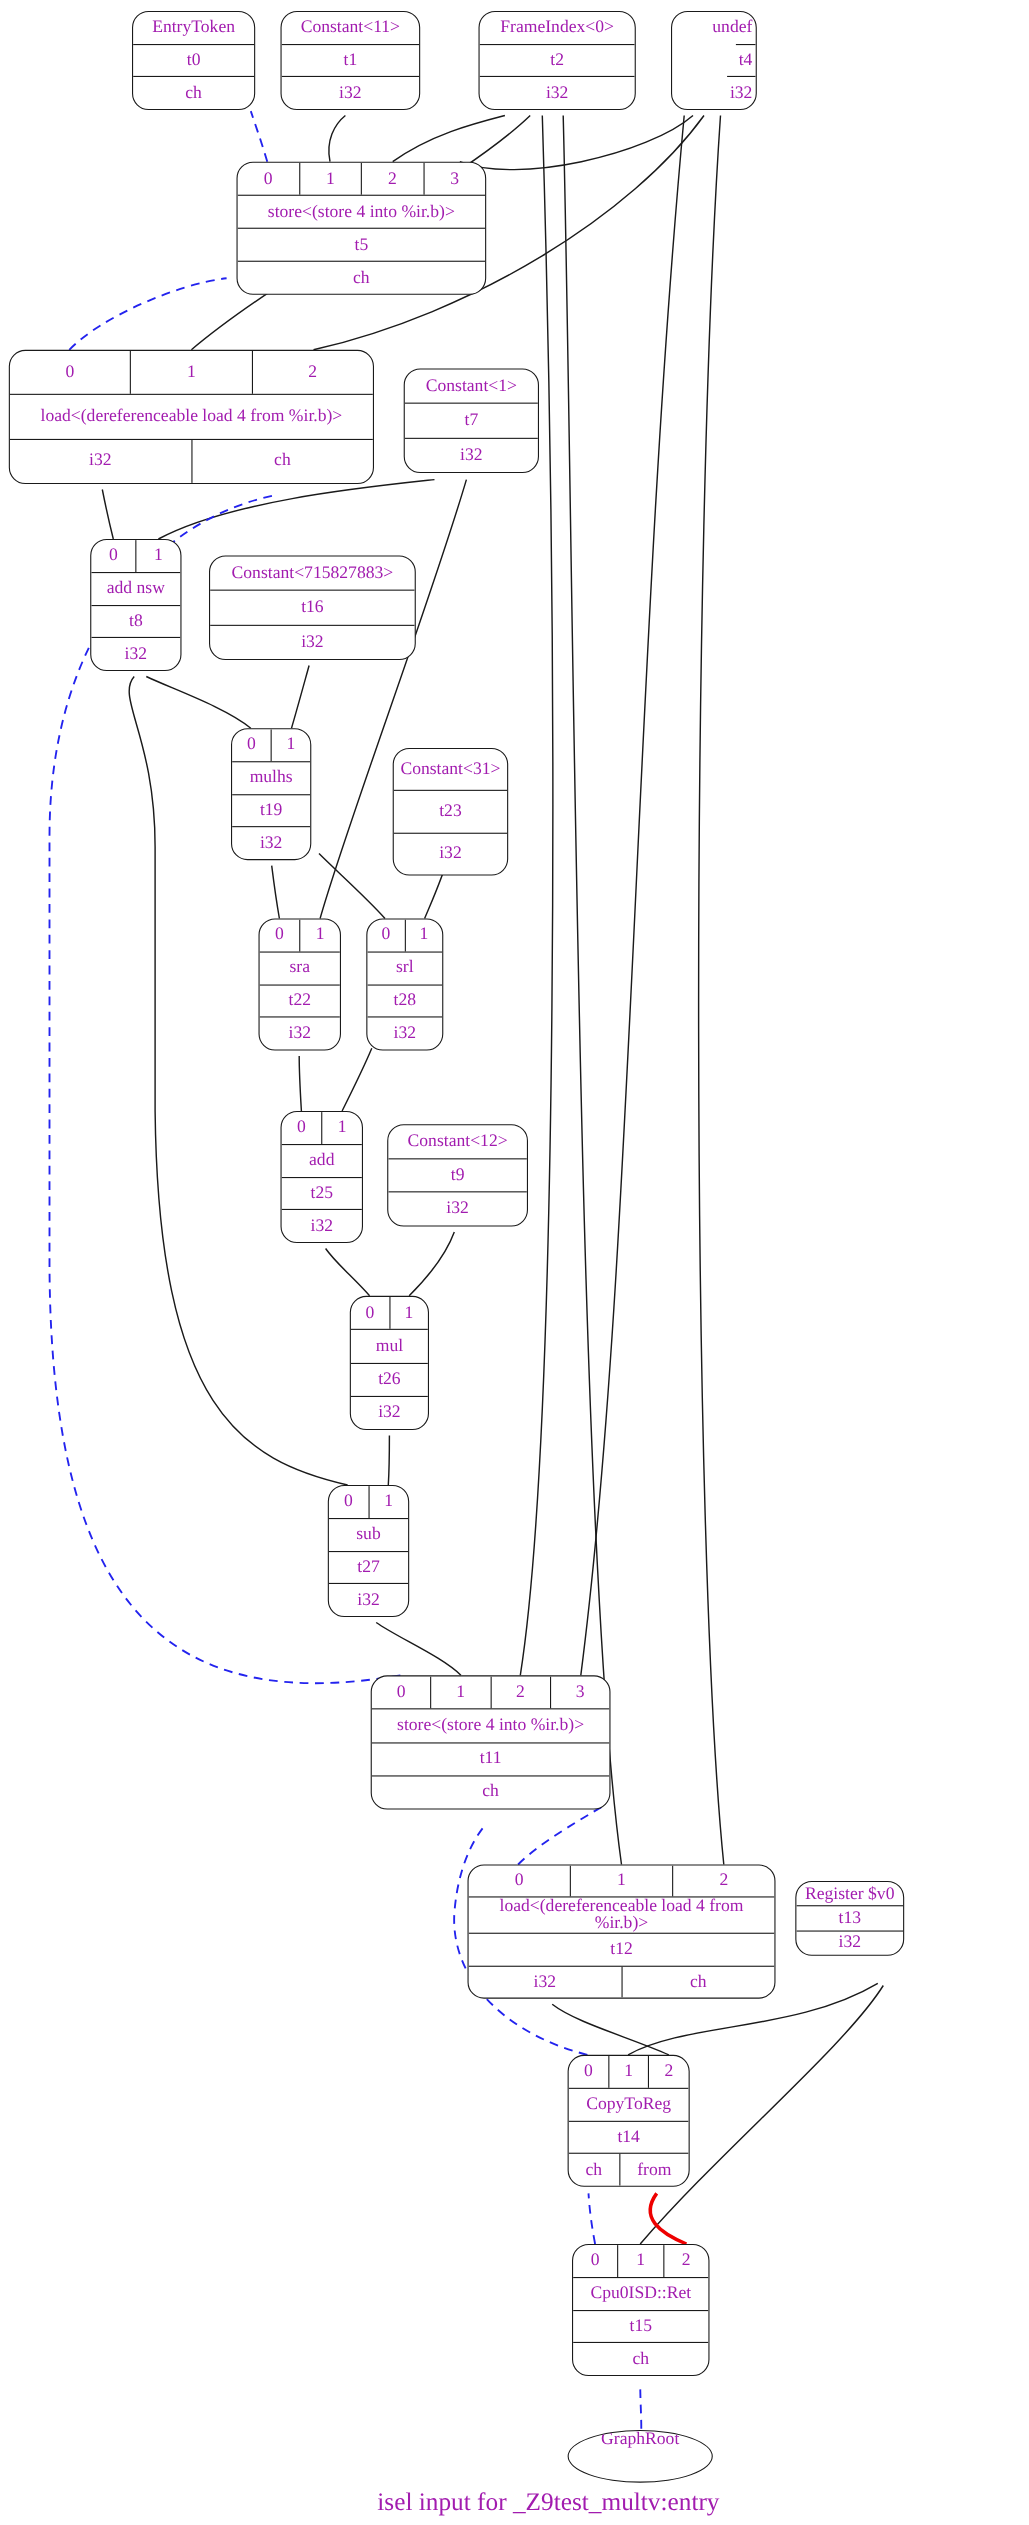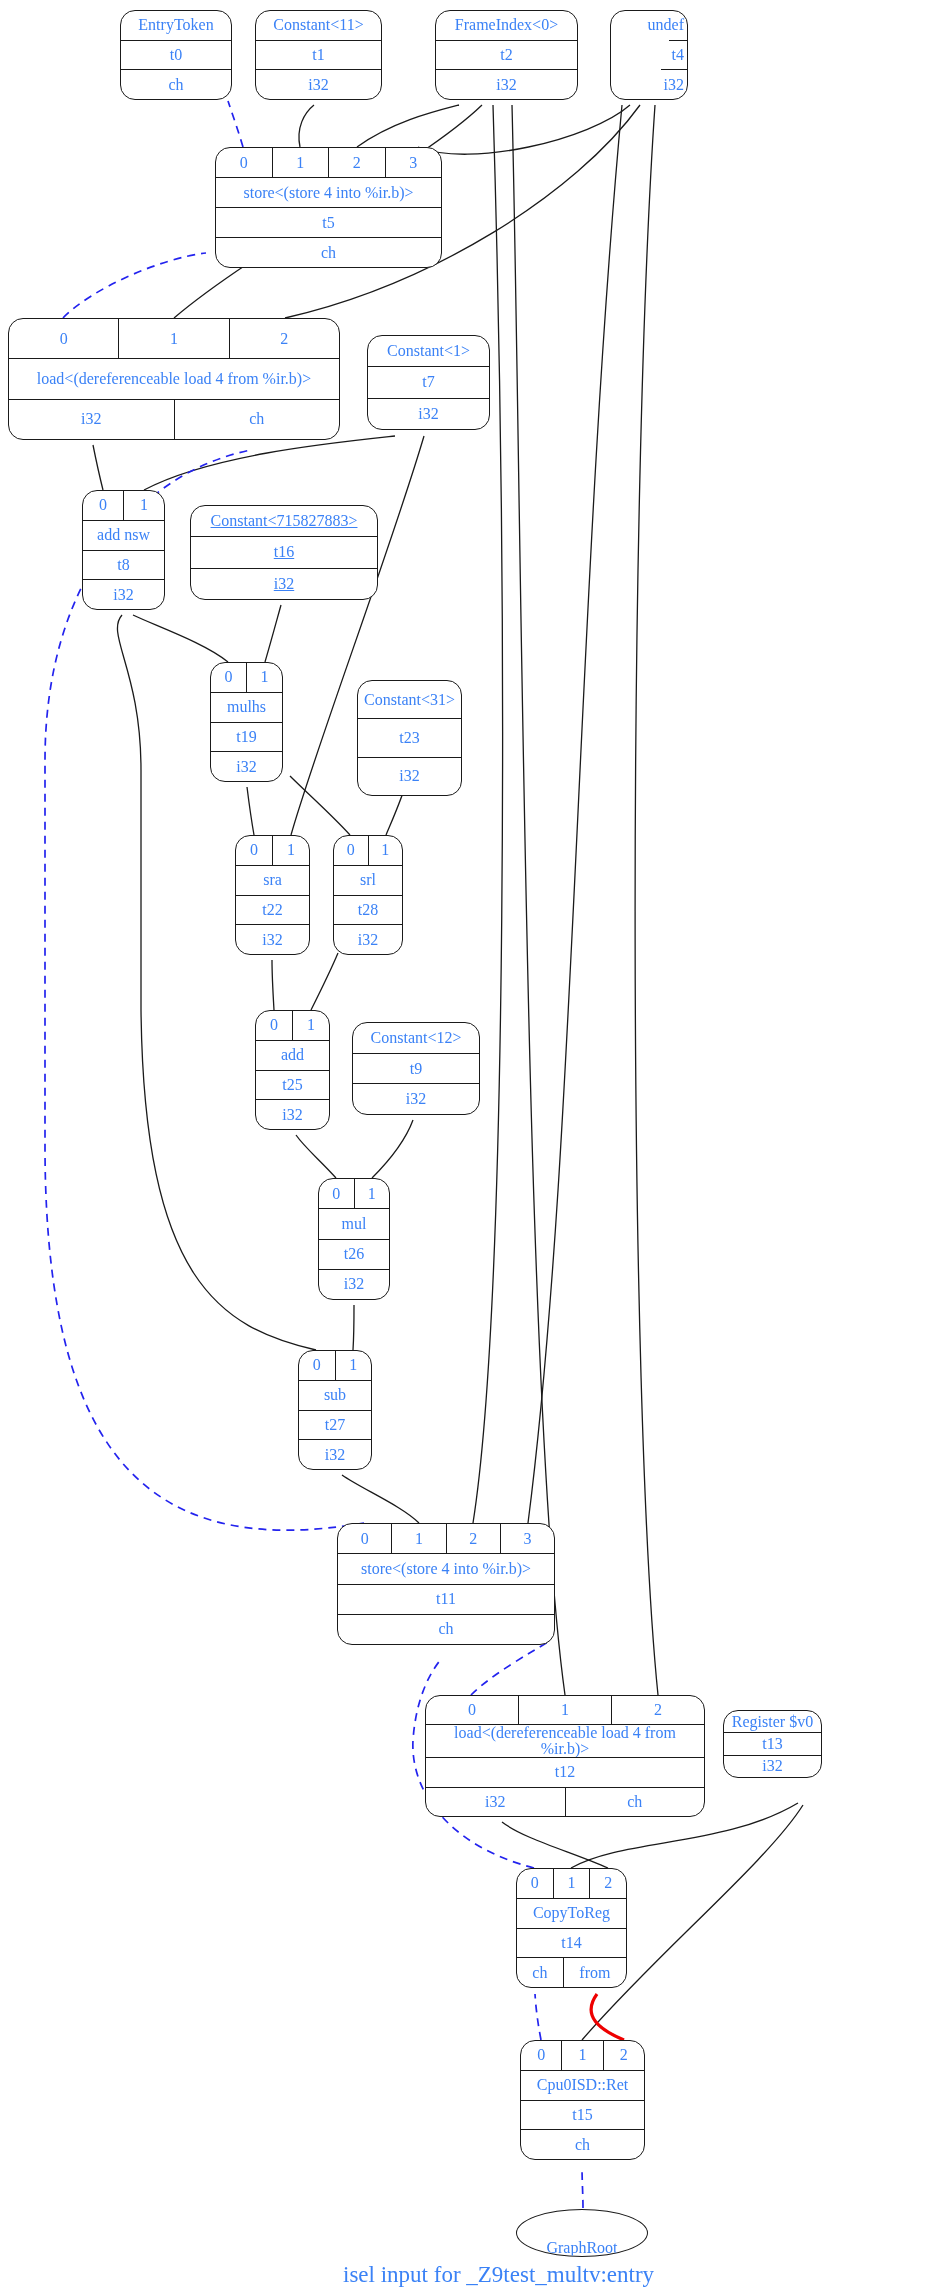--- a/index.html
+++ b/index.html
@@ -1,21 +1,21 @@
 <!DOCTYPE html>
 <html><head>
 <meta charset="utf-8">
 <style>
   html,body{margin:0;padding:0;background:#ffffff;}
   .canvas{
     position:relative;
     width:935px;height:2295px;
     background:#ffffff;
     font-family:"Liberation Serif","DejaVu Serif",serif;
-    color:#3b82f6;
+    color:#a21caf;
     overflow:hidden;
   }
   svg.edges{position:absolute;left:0;top:0;width:935px;height:2295px;}
   svg.edges path{fill:none;}
   .e-val{stroke:#1a1a1a;stroke-width:1.3;}
   .e-chain{stroke:#2323ee;stroke-width:1.7;stroke-dasharray:8 6;}
   .e-glue{stroke:#ee0000;stroke-width:3.2;}
   .node{
     position:absolute;
     background:#fff;
@@ -26,21 +26,21 @@
     text-align:center;
     font-size:16px;
     line-height:1;
     box-sizing:border-box;
   }
   .row{flex:1;display:flex;align-items:center;justify-content:center;border-top:1.3px solid #1a1a1a;padding:0 3px;}
   .row:first-child{border-top:none;}
   .cells{padding:0;align-items:stretch;}
   .cell{flex:1;display:flex;align-items:center;justify-content:center;border-left:1.3px solid #1a1a1a;}
   .cell:first-child{border-left:none;}
-  .ellipse{border-radius:50%;justify-content:center;align-items:flex-end;display:flex;flex-direction:row;font-family:Liberation Serif, serif;}
+  .ellipse{border-radius:50%;justify-content:center;align-items:flex-start;display:flex;flex-direction:row;font-family:Liberation Serif, serif;}
   .caption{position:absolute;font-size:23px;}
 </style>
 </head>
 <body>
 
 <div class="canvas">
 
   <svg class="edges">
     <defs>
       <marker id="ab" viewBox="0 0 10 10" refX="8.5" refY="5" markerWidth="10" markerHeight="10" orient="auto">
@@ -151,21 +151,21 @@
   <div class="node" style="left:82px;top:490px;width:83px;height:120px;">
     <div class="row cells">
       <div class="cell">0</div>
       <div class="cell">1</div>
     </div>
     <div class="row">add nsw</div>
     <div class="row">t8</div>
     <div class="row">i32</div>
   </div>
 
-  <div class="node" style="left:190px;top:505px;width:188px;height:95px;text-decoration:underline;">
+  <div class="node" style="left:190px;top:505px;width:188px;height:95px;">
     <div class="row">Constant&lt;715827883&gt;</div>
     <div class="row">t16</div>
     <div class="row">i32</div>
   </div>
 
   <div class="node" style="left:210px;top:662px;width:73px;height:120px;">
     <div class="row cells">
       <div class="cell">0</div>
       <div class="cell">1</div>
     </div>

